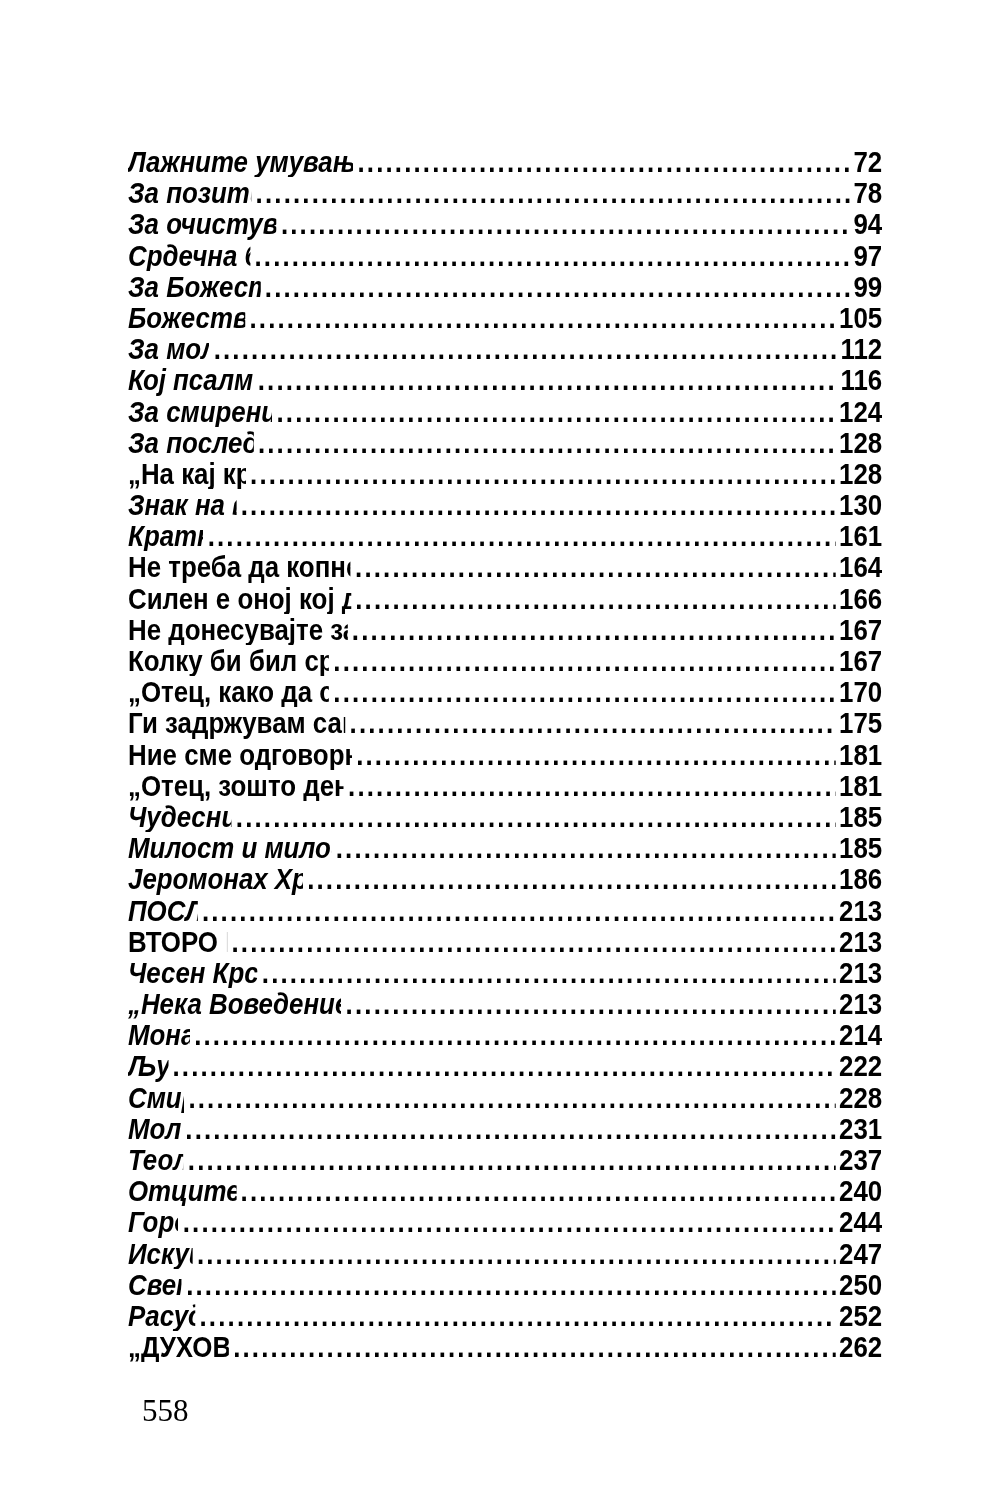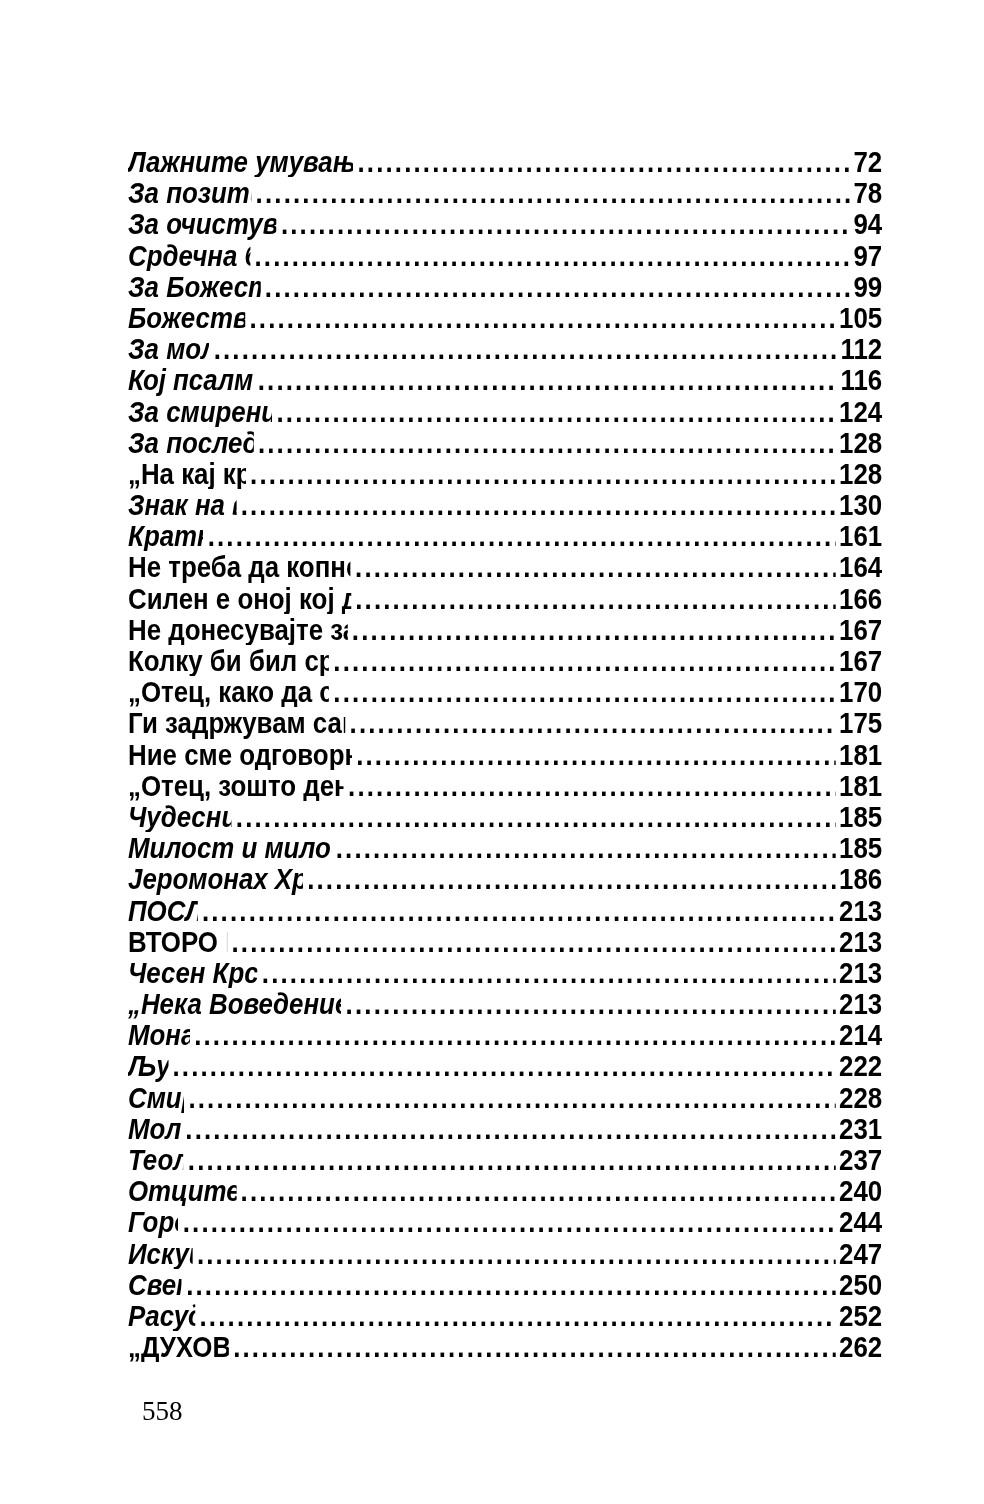--- a/index.html
+++ b/index.html
@@ -56,21 +56,21 @@
     font-style: normal;
     text-align: right;
   }
   
   .folio {
     position: absolute;
     left: 142px;
     top: 1394px;
     font-family: "Liberation Serif", serif;
     font-weight: normal;
-    font-size: 27px;
+    font-size: 31px;
     line-height: 34px;
     color: #000000;
   }
 </style>
 </head>
 <body>
 
 <main class="toc" id="toc">
     <div class="row it">
       <span class="t">Лажните умувања оддалечуваат од Бога (Мудр.1;3)</span>

